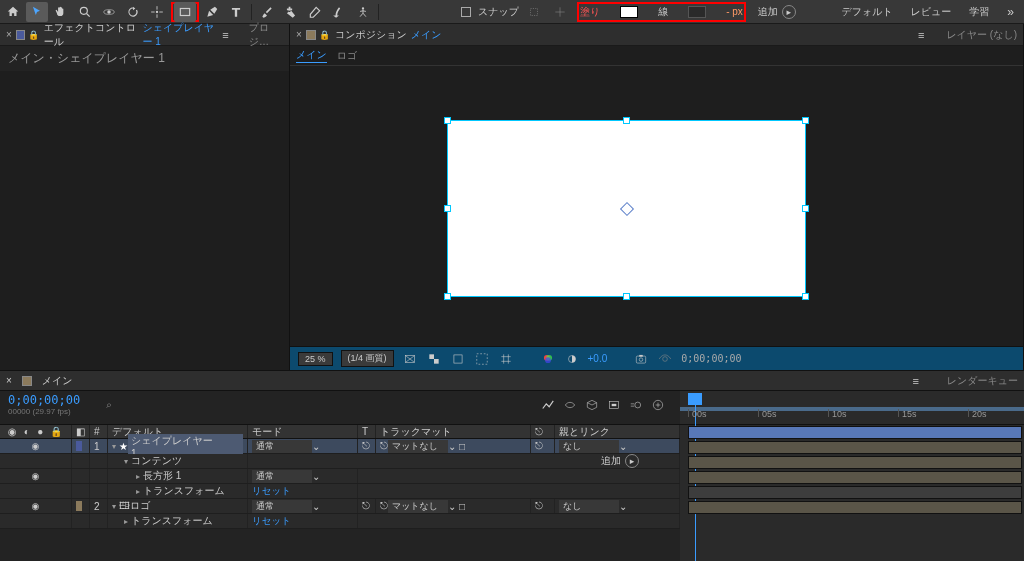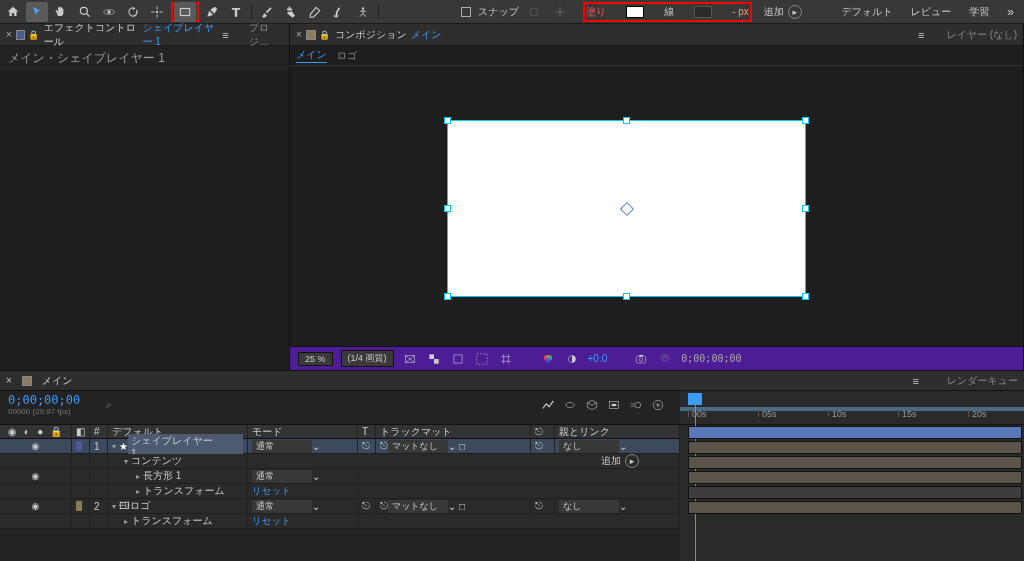--- a/index.html
+++ b/index.html
@@ -41,21 +41,21 @@
 .comp-tabs{height:20px;display:flex;align-items:center;padding:0 6px;gap:10px;background:#1e1e1e;border-bottom:1px solid #333}
 .comp-tabs span{font-size:10px;cursor:pointer}
 .viewer{flex:1;background:#1e1e1e;position:relative}
 .canvas-box{position:absolute;left:158px;top:55px;width:357px;height:175px;background:#fff;outline:1px solid #00c8ff}
 .handle{position:absolute;width:7px;height:7px;background:#fff;border:1px solid #00c8ff}
 .h-tl{top:-4px;left:-4px}.h-tr{top:-4px;right:-4px}.h-bl{bottom:-4px;left:-4px}.h-br{bottom:-4px;right:-4px}
 .h-t{top:-4px;left:50%;margin-left:-4px}.h-b{bottom:-4px;left:50%;margin-left:-4px}
 .h-l{left:-4px;top:50%;margin-top:-4px}.h-r{right:-4px;top:50%;margin-top:-4px}
 .anchor{position:absolute;left:50%;top:50%;width:10px;height:10px;margin:-5px 0 0 -5px;border:1px solid #5b7fc9;transform:rotate(45deg)}
 
-.vbar{height:24px;background:#4c1d95;border-top:1px solid #111;display:flex;align-items:center;padding:0 8px;gap:8px;font-size:9.5px}
+.vbar{height:24px;background:#0c4a6e;border-top:1px solid #111;display:flex;align-items:center;padding:0 8px;gap:8px;font-size:9.5px}
 .dd{background:#3a3a3a;border:1px solid #111;padding:1px 6px;font-size:9px;cursor:pointer}
 .vbar .ibtn{width:16px;height:16px;cursor:pointer;display:flex;align-items:center;justify-content:center}
 
 
 .tl{height:191px;background:#232323;border-top:1px solid #111;display:flex;flex-direction:column}
 .tl-tab{height:20px;display:flex;align-items:center;gap:10px;padding:0 6px;background:#2e2e2e;border-bottom:1px solid #111}
 .tl-top{height:34px;display:flex;border-bottom:1px solid #111}
 .tl-left{width:680px;display:flex;flex-direction:column}
 .tl-right{flex:1;position:relative;background:#2a2a2a}
 .tc-row{display:flex;align-items:center;padding:2px 8px;gap:8px}
@@ -203,21 +203,21 @@
         <svg class="svg-icon" viewBox="0 0 24 24">
           <rect x="6" y="6" width="12" height="12" fill="none" stroke="#888" stroke-dasharray="2"></rect>
         </svg>
       </div>
     <div class="tbtn">
         <svg class="svg-icon" viewBox="0 0 24 24">
           <path d="M4 12h16M12 4v16" stroke="#888"></path>
         </svg>
       </div>
 
-    <div class="red-hl" style="margin-left:8px;gap:20px">
+    <div class="red-hl" style="margin-left:2px;gap:20px">
       <span style="color:#ff5555">塗り</span>
       <div class="fill-sw"></div>
       <span>線</span>
       <div class="stroke-sw"></div>
       <span style="color:#ff9966">- px</span>
     </div>
 
     <span style="margin-left:8px">追加</span>
     <div class="add-plus">▸</div>
   </div>

